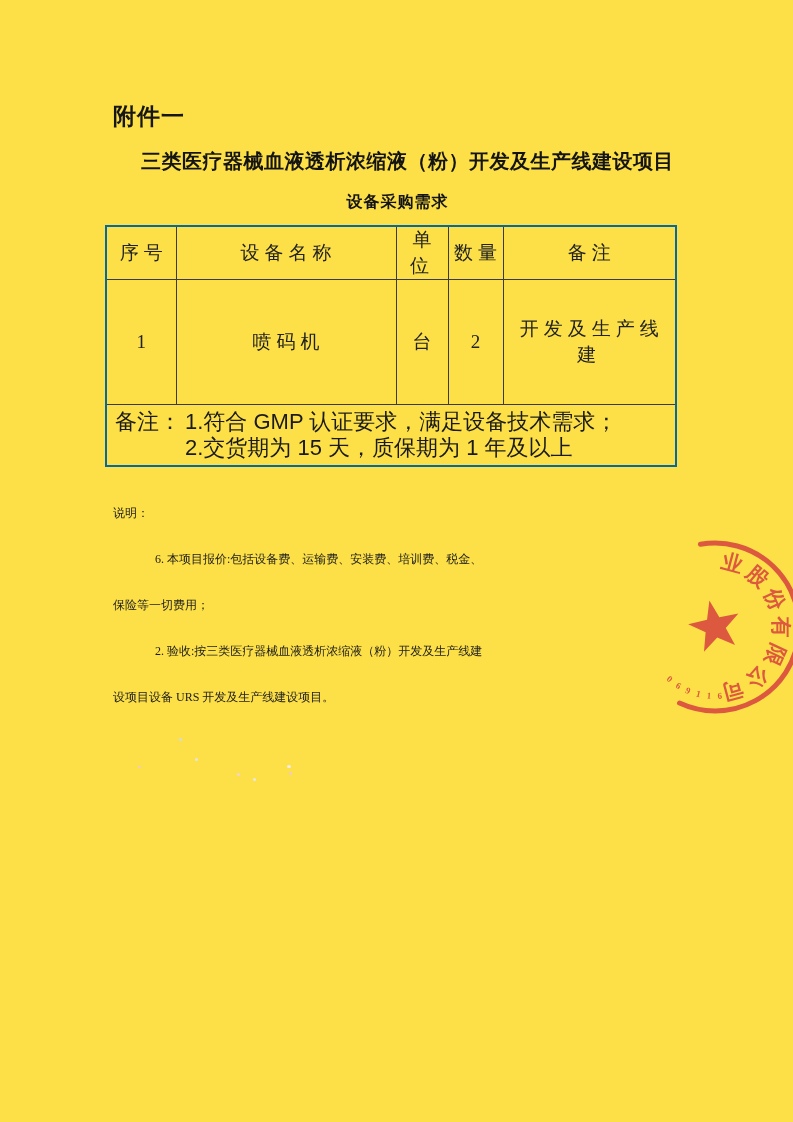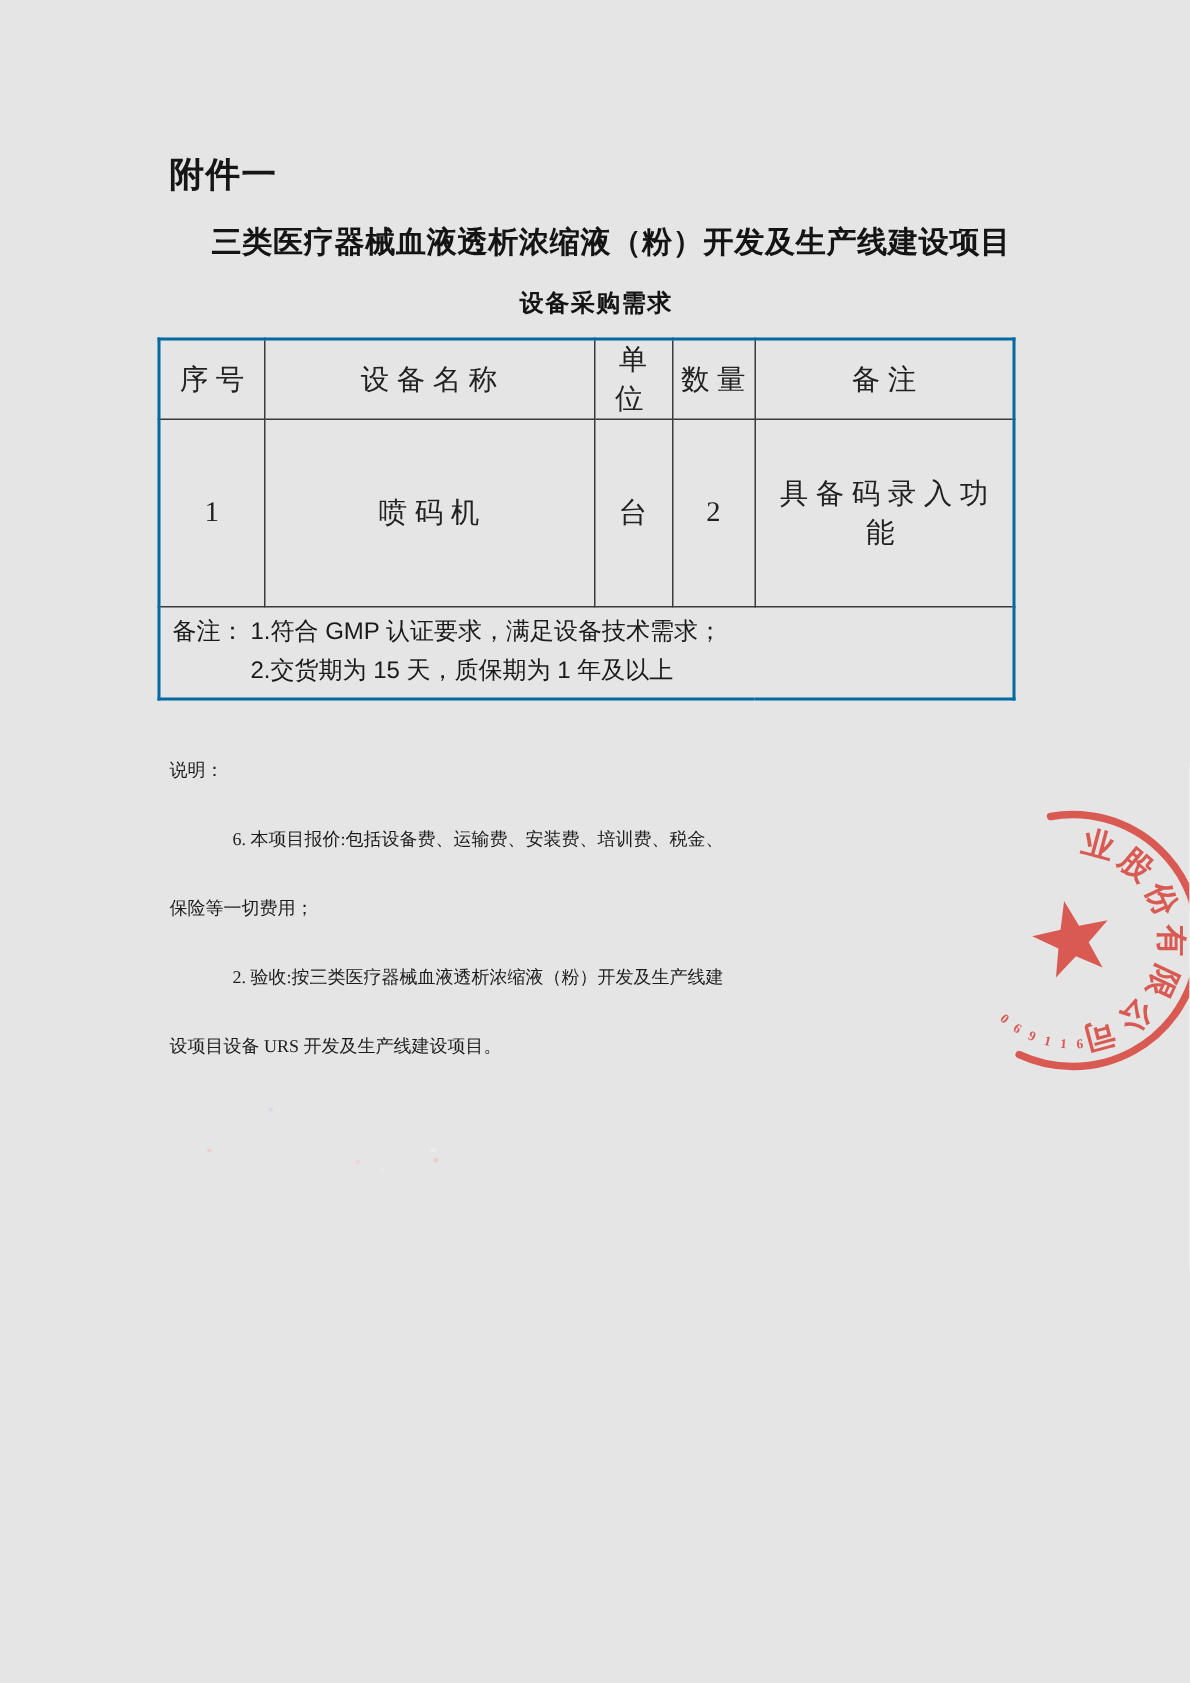--- a/index.html
+++ b/index.html
@@ -1,19 +1,19 @@
 <!DOCTYPE html>
 <html><head>
 <meta charset="utf-8">
 <style>
   * { margin:0; padding:0; box-sizing:border-box; }
   body { background:#ffffff; font-family:"Liberation Serif","DejaVu Serif",serif; }
   .page {
     position:relative; width:793px; height:1122px;
-    background:#e5e5e5; overflow:hidden; color:#1d1d1d;
+    background:#fde047; overflow:hidden; color:#1d1d1d;
   }
   .attachment {
     position:absolute; left:113px; top:101px;
     font-family:"Liberation Sans","DejaVu Sans",sans-serif;
     font-weight:bold; font-size:23px; letter-spacing:1px; color:#161616;
   }
   .doc-title {
     position:absolute; left:115px; top:148px; width:585px;
     text-align:center; font-weight:bold; font-size:20px;
     letter-spacing:0.5px; color:#141414;
@@ -31,21 +31,21 @@
   table.equip th, table.equip td {
     border:1px solid #3b3b3b; text-align:center; vertical-align:middle;
     font-size:19px; color:#222; font-weight:normal;
   }
   tr.hdr { height:42px; }
   tr.data { height:125px; }
   th.sp, td.sp { letter-spacing:5px; text-indent:5px; }
   tr.notes-row td {
     height:60px; text-align:left; vertical-align:middle;
     font-family:"Liberation Sans","DejaVu Sans",sans-serif;
-    font-size:16px; color:#1a1a1a; padding:4px 8px;
+    font-size:22px; color:#1a1a1a; padding:4px 8px;
   }
   .notes-flex { display:flex; align-items:flex-start; line-height:26px; }
   .notes-label { flex:0 0 auto; white-space:nowrap; }
   .notes-lines { flex:1 1 auto; padding-left:4px; }
   .explain { position:absolute; left:113px; top:490px; width:580px; }
   .explain .x-line {
     height:46px; line-height:46px; font-size:12px; color:#1c1c1c;
     white-space:nowrap;
   }
   .explain .indent { padding-left:42px; }
@@ -83,21 +83,21 @@
         <th class="sp">设备名称</th>
         <th class="sp">单位</th>
         <th class="sp">数量</th>
         <th class="sp">备注</th>
       </tr>
       <tr class="data">
         <td>1</td>
         <td class="sp">喷码机</td>
         <td>台</td>
         <td>2</td>
-        <td class="sp">具备码录入功能</td>
+        <td class="sp">开发及生产线建</td>
       </tr>
       <tr class="notes-row">
         <td colspan="5">
           <div class="notes-flex">
             <span class="notes-label">备注：</span>
             <div class="notes-lines">
               <div>1.符合 GMP 认证要求，满足设备技术需求；</div>
               <div>2.交货期为 15 天，质保期为 1 年及以上</div>
             </div>
           </div>

